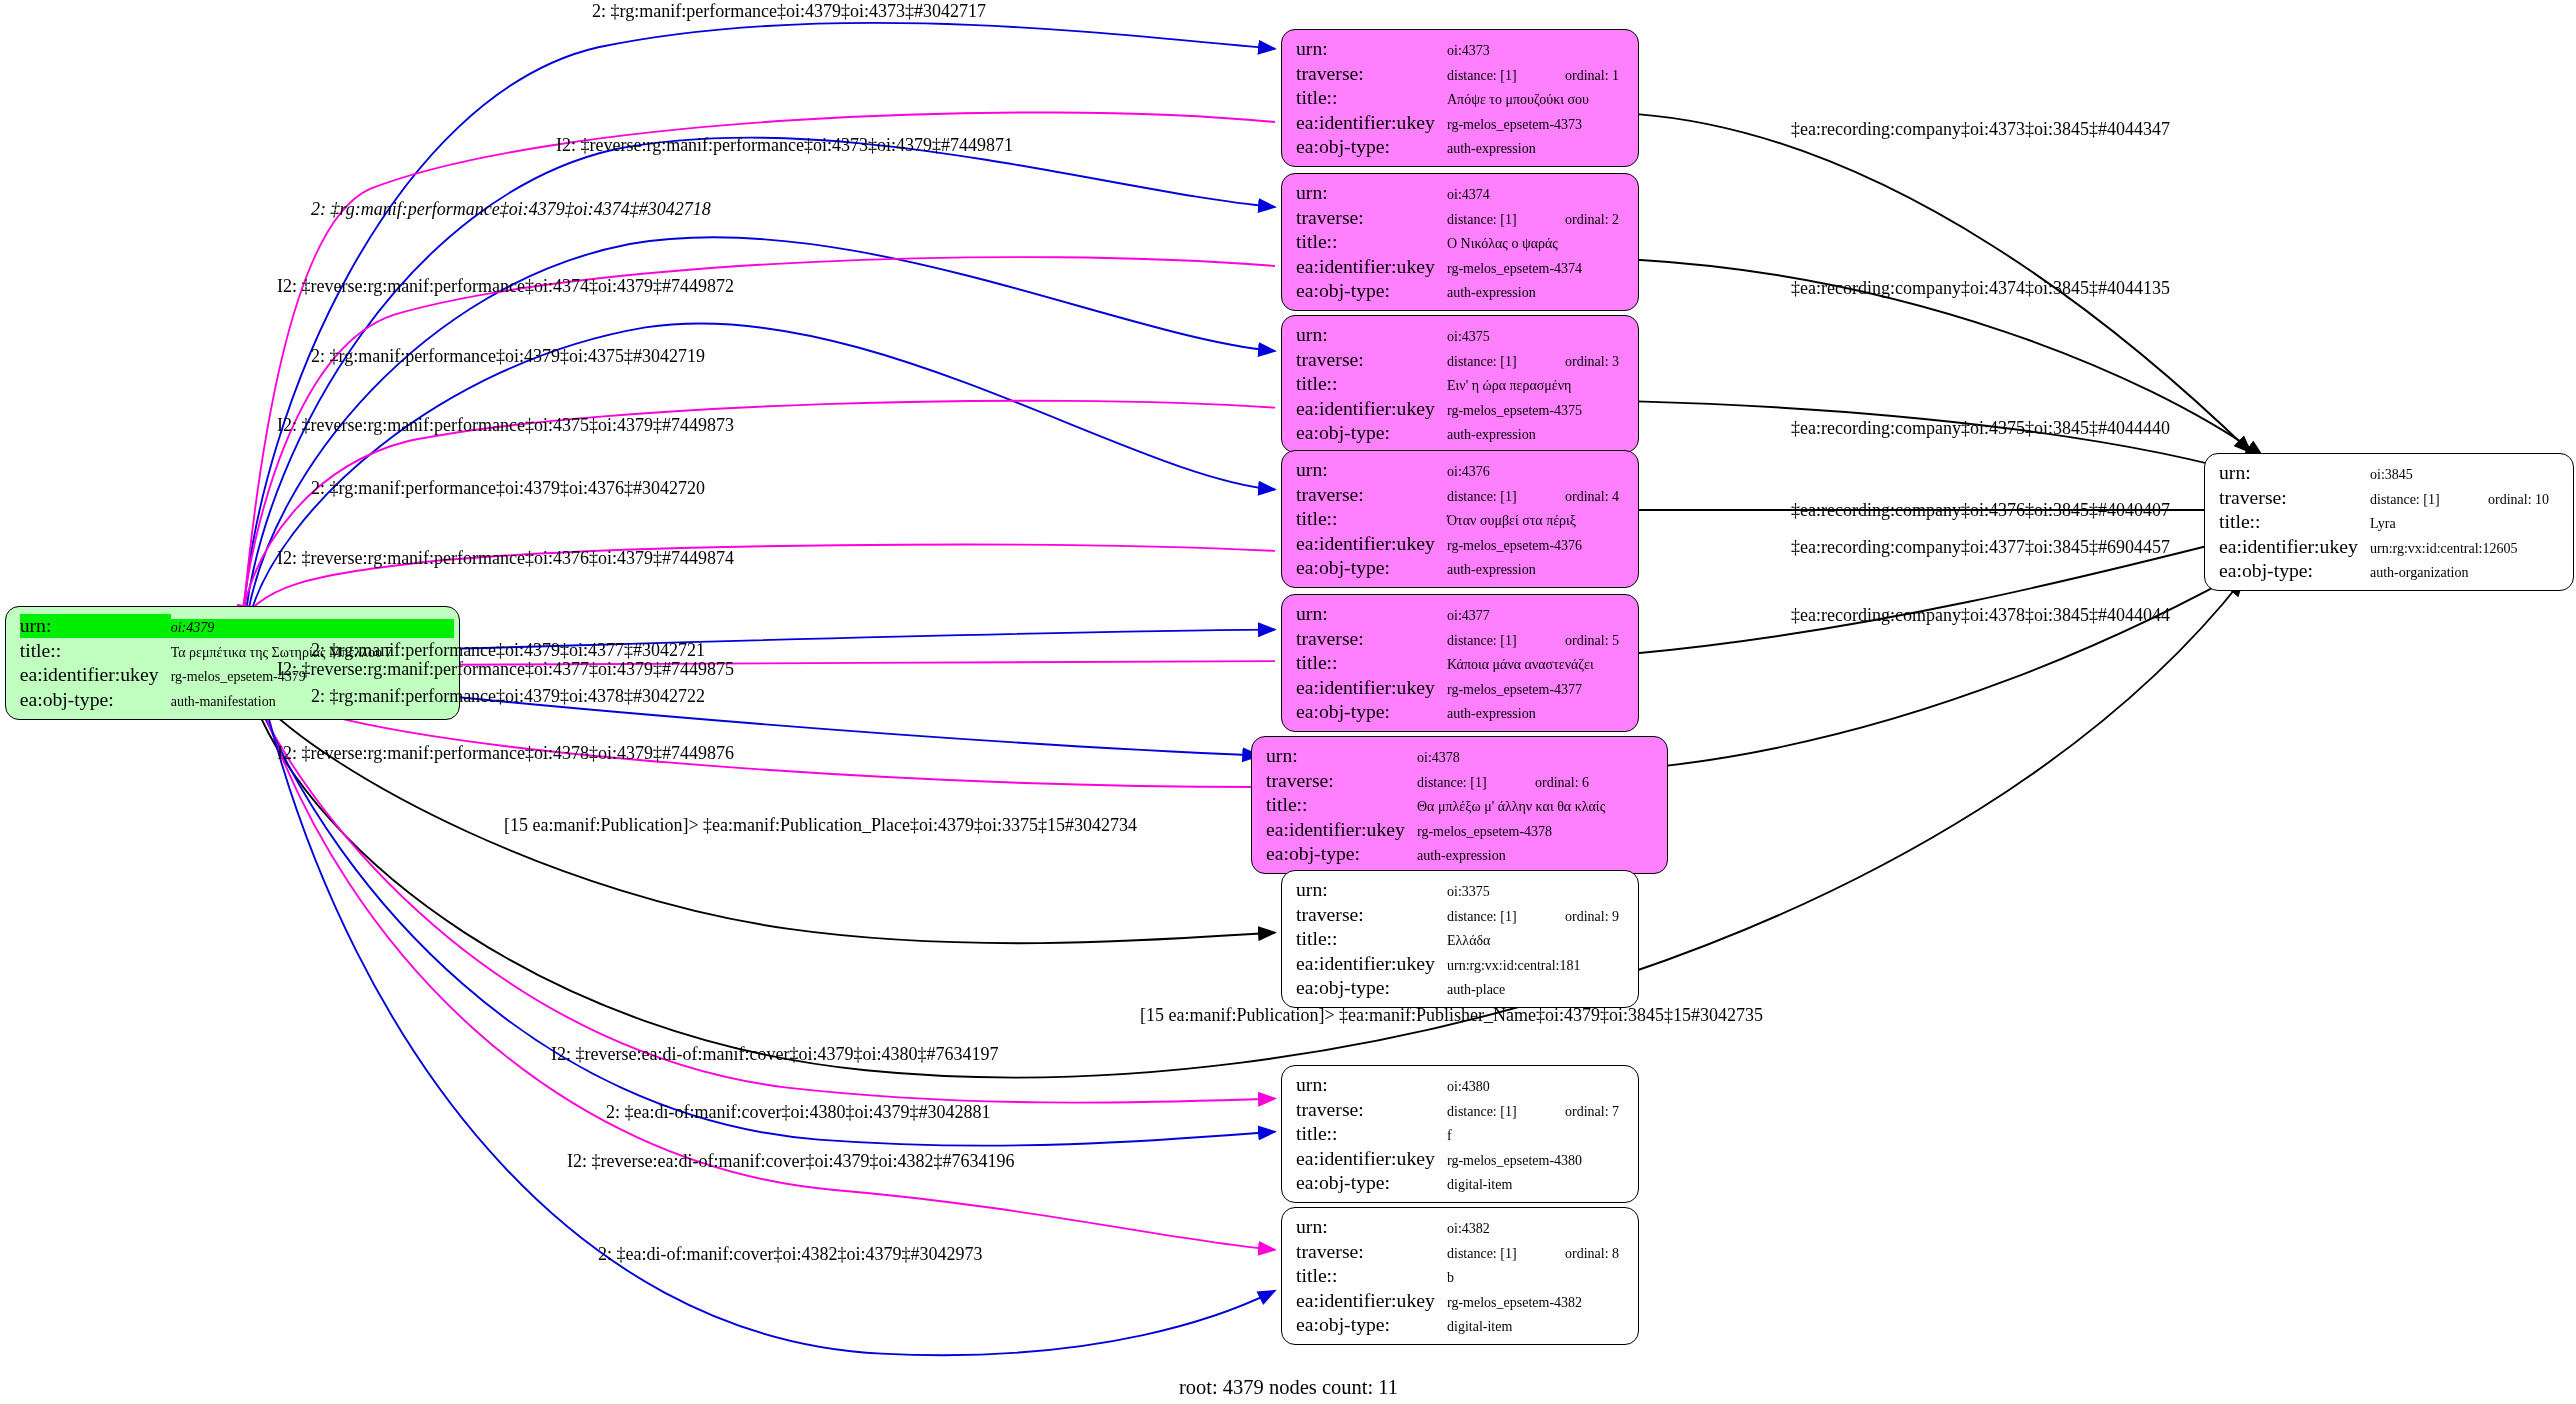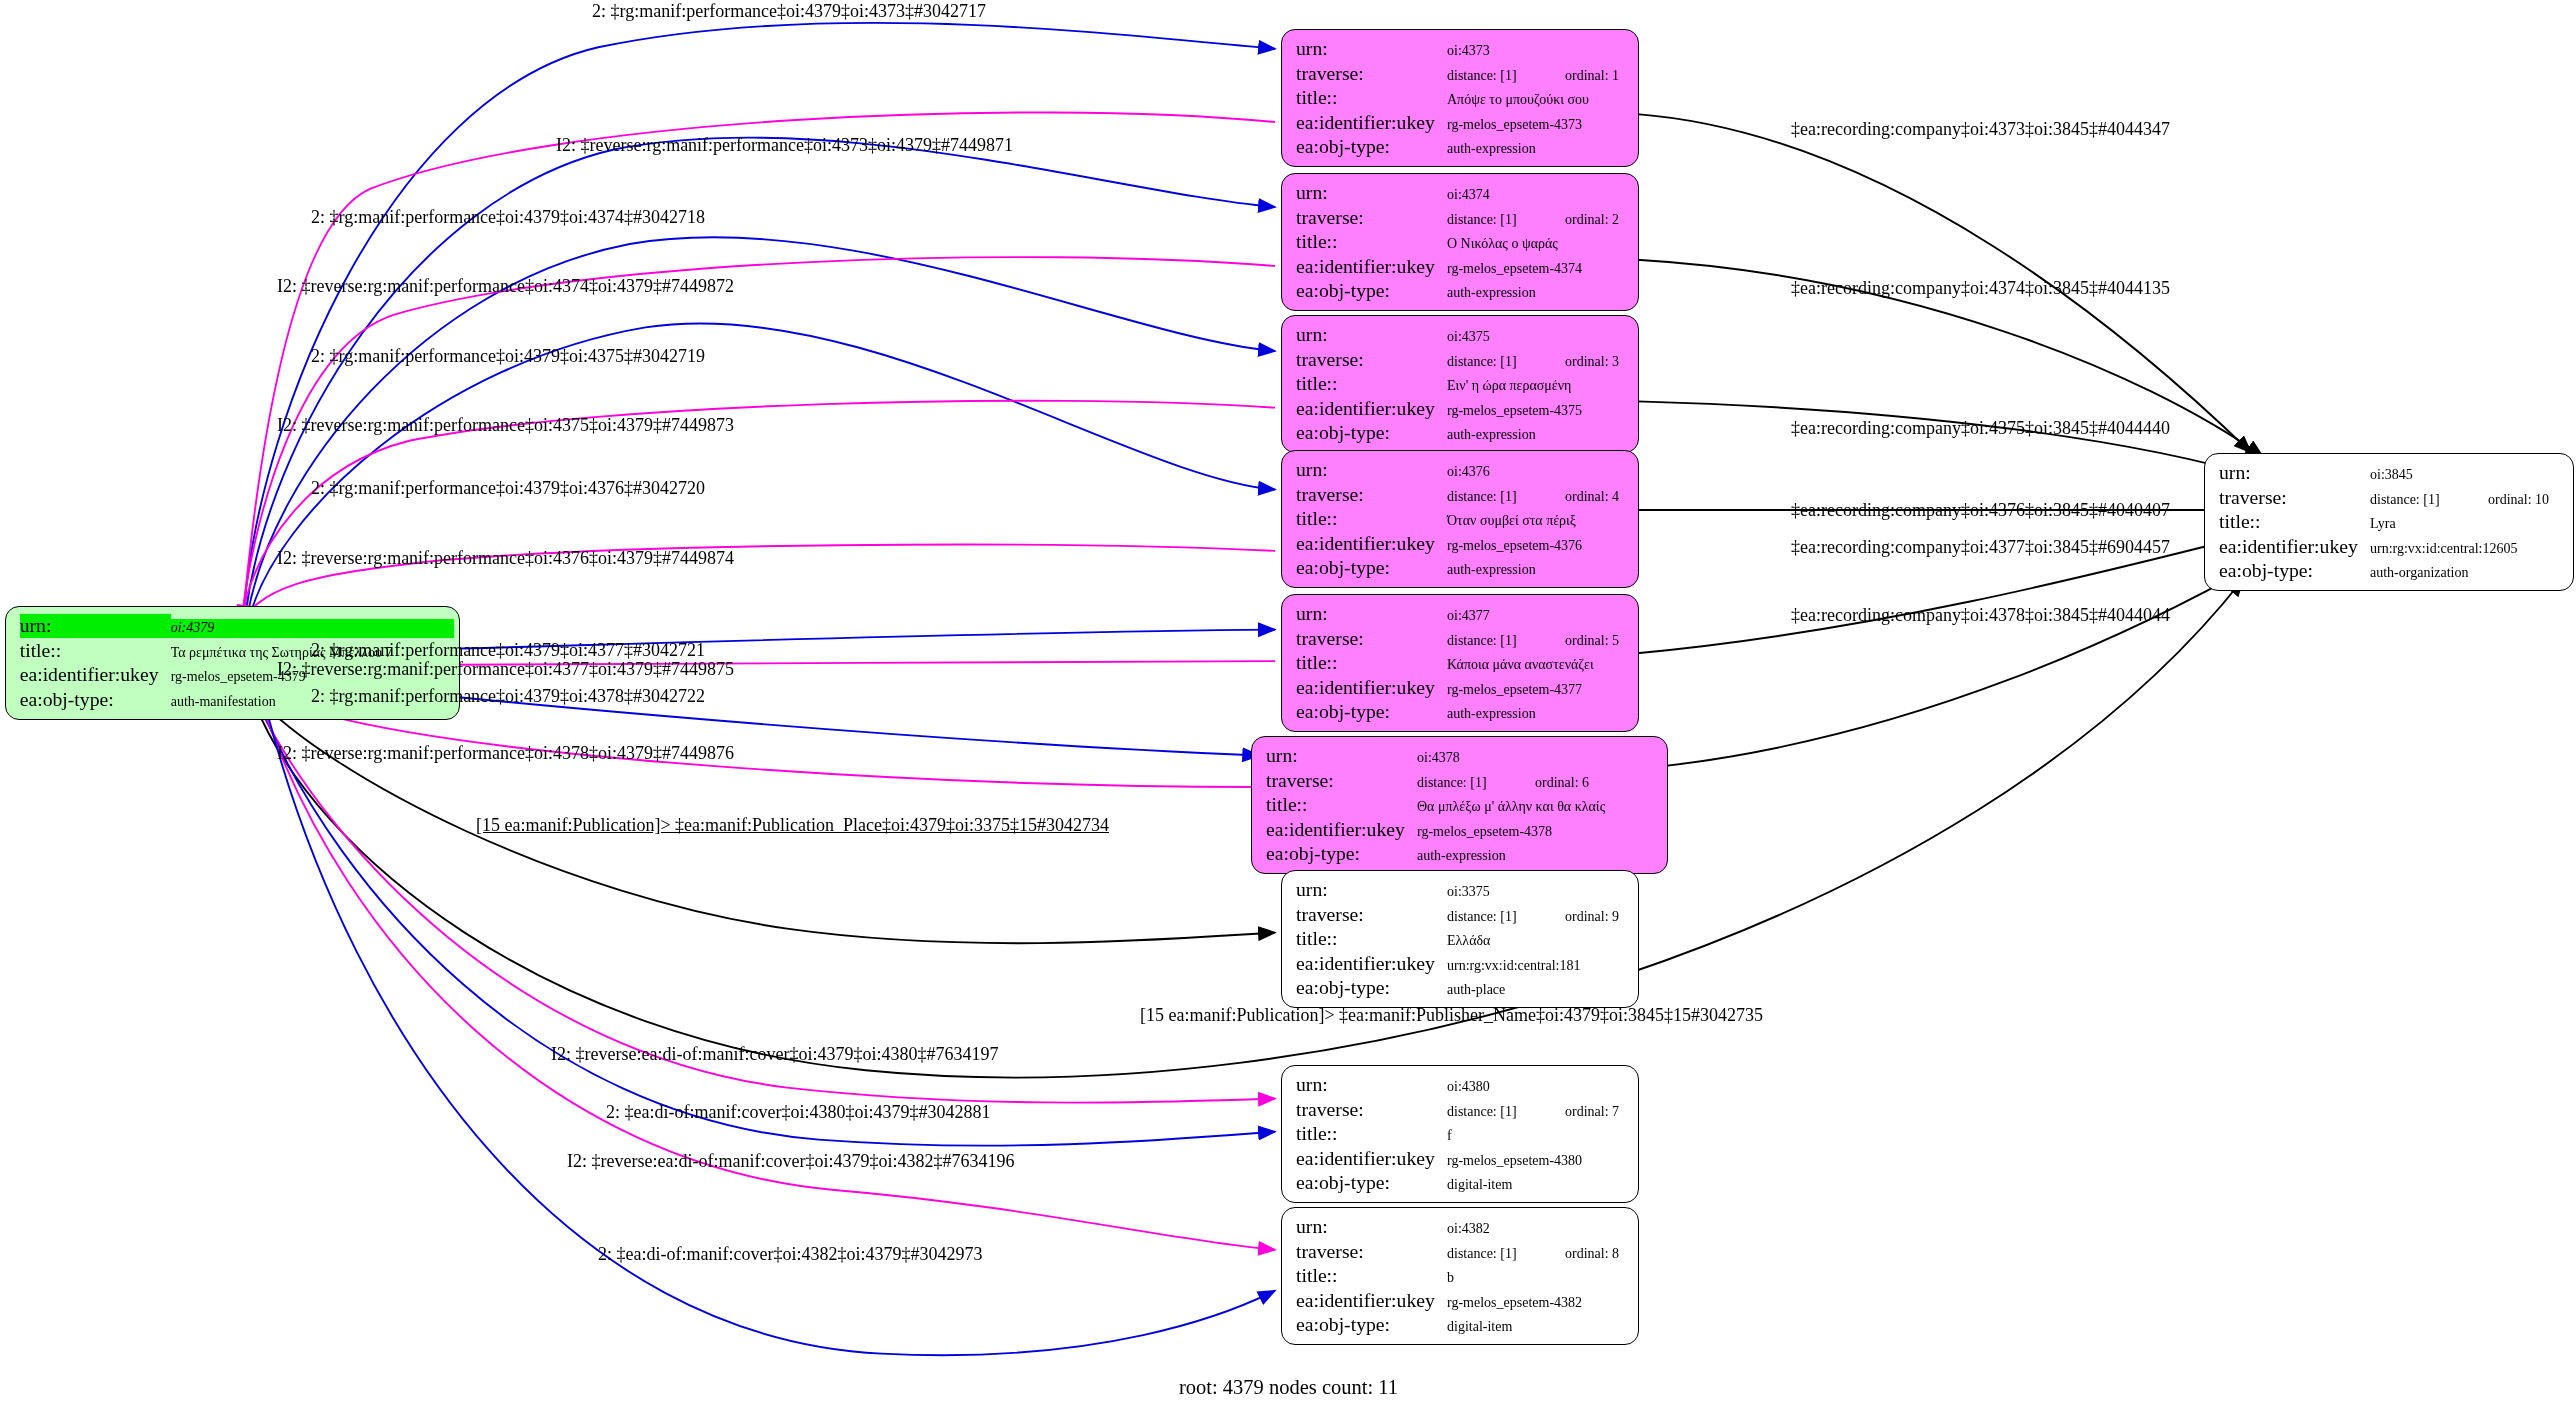--- a/index.html
+++ b/index.html
@@ -373,39 +373,39 @@
       <span class="v">urn:rg:vx:id:central:12605</span>
     </div>
     <div class="row">
       <span class="k">ea:obj-type:</span>
       <span class="v">auth-organization</span>
     </div>
   </div>
 
   <div class="elabel" style="left:592px;  top:2.4px;">2: ‡rg:manif:performance‡oi:4379‡oi:4373‡#3042717</div>
   <div class="elabel" style="left:556px;  top:136px;">I2: ‡reverse:rg:manif:performance‡oi:4373‡oi:4379‡#7449871</div>
-  <div class="elabel" style="left:311px;  top:208px;">2: ‡rg:manif:performance‡oi:4379‡oi:4374‡#3042718</div>
+  <div class="elabel" style="left:311px;  top:200px;font-style:italic;">2: ‡rg:manif:performance‡oi:4379‡oi:4374‡#3042718</div>
   <div class="elabel" style="left:277px;  top:277px;">I2: ‡reverse:rg:manif:performance‡oi:4374‡oi:4379‡#7449872</div>
   <div class="elabel" style="left:311px;  top:347px;">2: ‡rg:manif:performance‡oi:4379‡oi:4375‡#3042719</div>
   <div class="elabel" style="left:277px;  top:416px;">I2: ‡reverse:rg:manif:performance‡oi:4375‡oi:4379‡#7449873</div>
   <div class="elabel" style="left:311px;  top:479px;font-family:Liberation Serif, serif;">2: ‡rg:manif:performance‡oi:4379‡oi:4376‡#3042720</div>
   <div class="elabel" style="left:277px;  top:549px;">I2: ‡reverse:rg:manif:performance‡oi:4376‡oi:4379‡#7449874</div>
   <div class="elabel" style="left:311px;  top:641px;">2: ‡rg:manif:performance‡oi:4379‡oi:4377‡#3042721</div>
   <div class="elabel" style="left:277px;  top:660px;">I2: ‡reverse:rg:manif:performance‡oi:4377‡oi:4379‡#7449875</div>
   <div class="elabel" style="left:311px;  top:687px;">2: ‡rg:manif:performance‡oi:4379‡oi:4378‡#3042722</div>
   <div class="elabel" style="left:277px;  top:744px;">I2: ‡reverse:rg:manif:performance‡oi:4378‡oi:4379‡#7449876</div>
 
   <div class="elabel" style="left:1791px; top:120px;">‡ea:recording:company‡oi:4373‡oi:3845‡#4044347</div>
   <div class="elabel" style="left:1791px; top:279px;">‡ea:recording:company‡oi:4374‡oi:3845‡#4044135</div>
   <div class="elabel" style="left:1791px; top:419px;">‡ea:recording:company‡oi:4375‡oi:3845‡#4044440</div>
   <div class="elabel" style="left:1791px; top:501px;">‡ea:recording:company‡oi:4376‡oi:3845‡#4040407</div>
   <div class="elabel" style="left:1791px; top:538px;">‡ea:recording:company‡oi:4377‡oi:3845‡#6904457</div>
   <div class="elabel" style="left:1791px; top:606px;">‡ea:recording:company‡oi:4378‡oi:3845‡#4044044</div>
 
-  <div class="elabel" style="left:476px;  top:816px;text-decoration:underline;">[15 ea:manif:Publication]&gt; ‡ea:manif:Publication_Place‡oi:4379‡oi:3375‡15#3042734</div>
+  <div class="elabel" style="left:504px;  top:816px;">[15 ea:manif:Publication]&gt; ‡ea:manif:Publication_Place‡oi:4379‡oi:3375‡15#3042734</div>
   <div class="elabel" style="left:1140px; top:1006px;">[15 ea:manif:Publication]&gt; ‡ea:manif:Publisher_Name‡oi:4379‡oi:3845‡15#3042735</div>
 
   <div class="elabel" style="left:551px;  top:1045px;">I2: ‡reverse:ea:di-of:manif:cover‡oi:4379‡oi:4380‡#7634197</div>
   <div class="elabel" style="left:606px;  top:1103px;">2: ‡ea:di-of:manif:cover‡oi:4380‡oi:4379‡#3042881</div>
   <div class="elabel" style="left:567px;  top:1152px;">I2: ‡reverse:ea:di-of:manif:cover‡oi:4379‡oi:4382‡#7634196</div>
   <div class="elabel" style="left:598px;  top:1245px;">2: ‡ea:di-of:manif:cover‡oi:4382‡oi:4379‡#3042973</div>
 
   <div class="footer" style="left:1179px; top:1376px;text-align:right;">root: 4379 nodes count: 11</div>
 
 </div>

